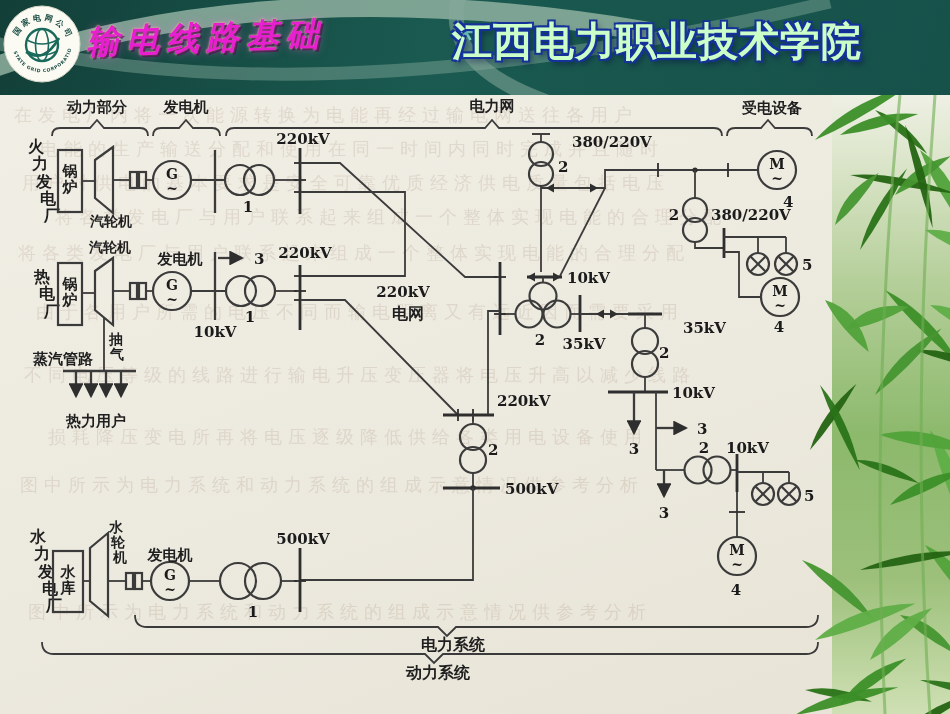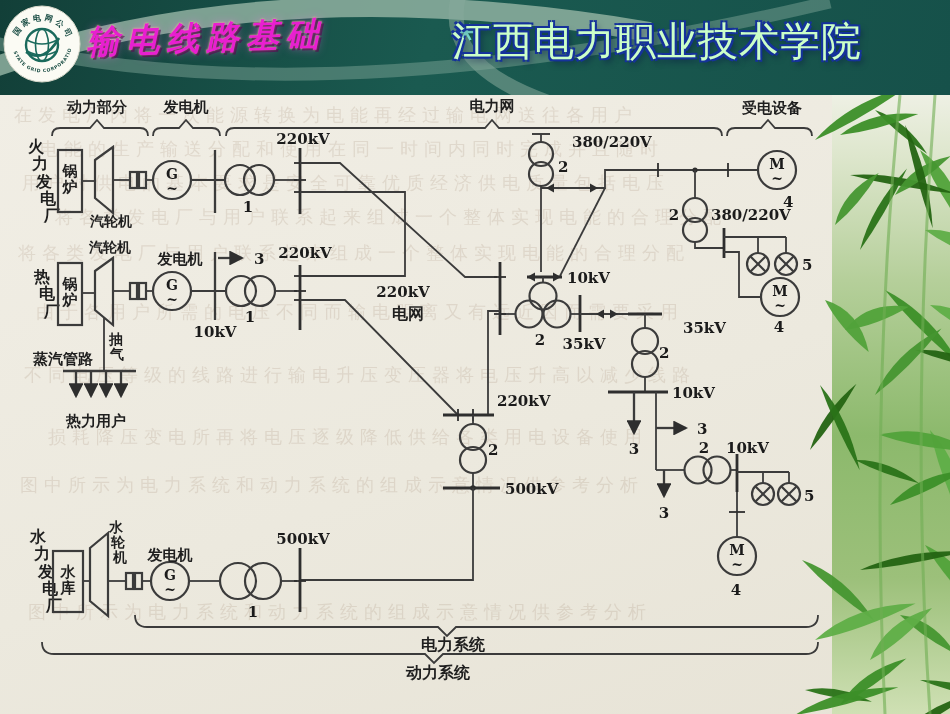--- a/index.html
+++ b/index.html
@@ -5,21 +5,21 @@
   html,body{margin:0;padding:0;background:#555;}
   #stage{position:relative;width:950px;height:714px;overflow:hidden;background:#efece2;
          font-family:"DejaVu Sans","Liberation Sans",sans-serif;}
   
   #header{position:absolute;left:0;top:0;width:950px;height:95px;overflow:hidden;
           background:linear-gradient(105deg,#123f38 0%,#1a5a50 45%,#16514a 100%);}
   #header svg{position:absolute;left:0;top:0;}
   .course-title{position:absolute;left:86px;top:16px;font-size:33px;font-weight:700;font-style:italic;
           letter-spacing:7px;color:#e81fd0;transform:rotate(-2deg);white-space:nowrap;
           text-shadow:2px 2px 0 rgba(90,0,80,.6),0 0 10px rgba(255,110,240,.55),0 0 2px #f9f871;}
-  .school-title{position:absolute;left:452px;top:14px;font-size:40px;font-weight:400;letter-spacing:1px;
+  .school-title{position:absolute;left:452px;top:14px;font-size:40px;font-weight:700;letter-spacing:1px;
           color:#ccffc8;white-space:nowrap;
           text-shadow:2px 2px 0 #15329b,-2px -2px 0 #15329b,2px -2px 0 #15329b,-2px 2px 0 #15329b,3px 4px 6px rgba(0,0,60,.55);}
   #logo{position:absolute;left:843px;top:4px;}
   
   #paper{position:absolute;left:0;top:95px;width:950px;height:619px;
          background:linear-gradient(160deg,#f1eee5 0%,#ece9de 55%,#e7e3d6 100%);}
   .bleed{position:absolute;left:0;top:0;width:828px;height:619px;overflow:hidden;pointer-events:none;}
   .bleed span{position:absolute;white-space:nowrap;font-size:18px;font-weight:400;letter-spacing:6px;
          color:rgba(150,118,96,0.17);filter:blur(0.6px);}
   

